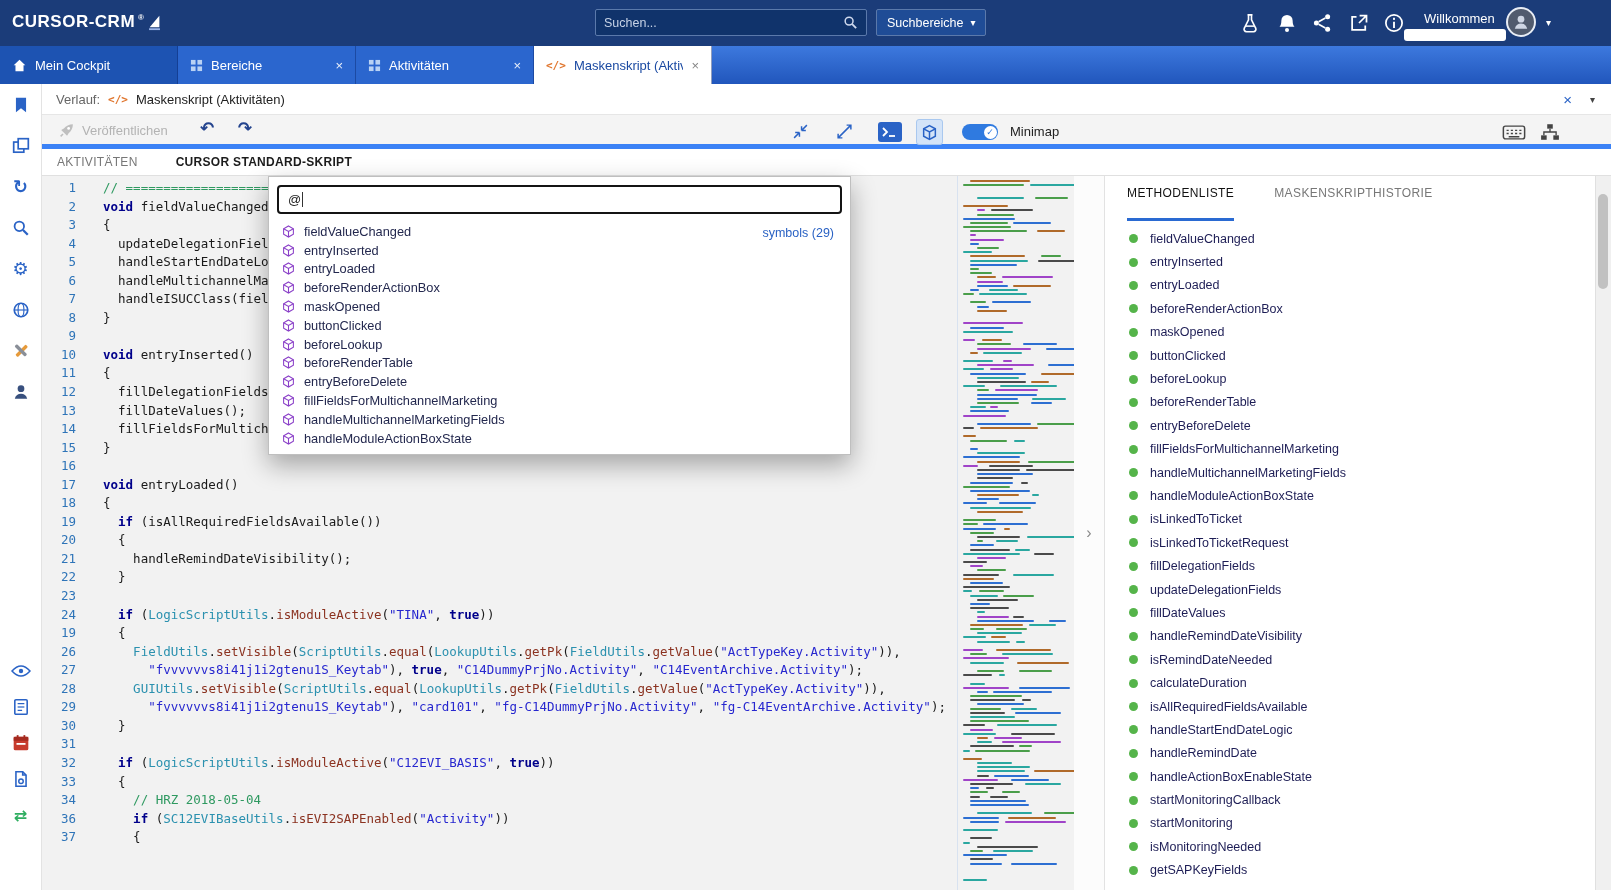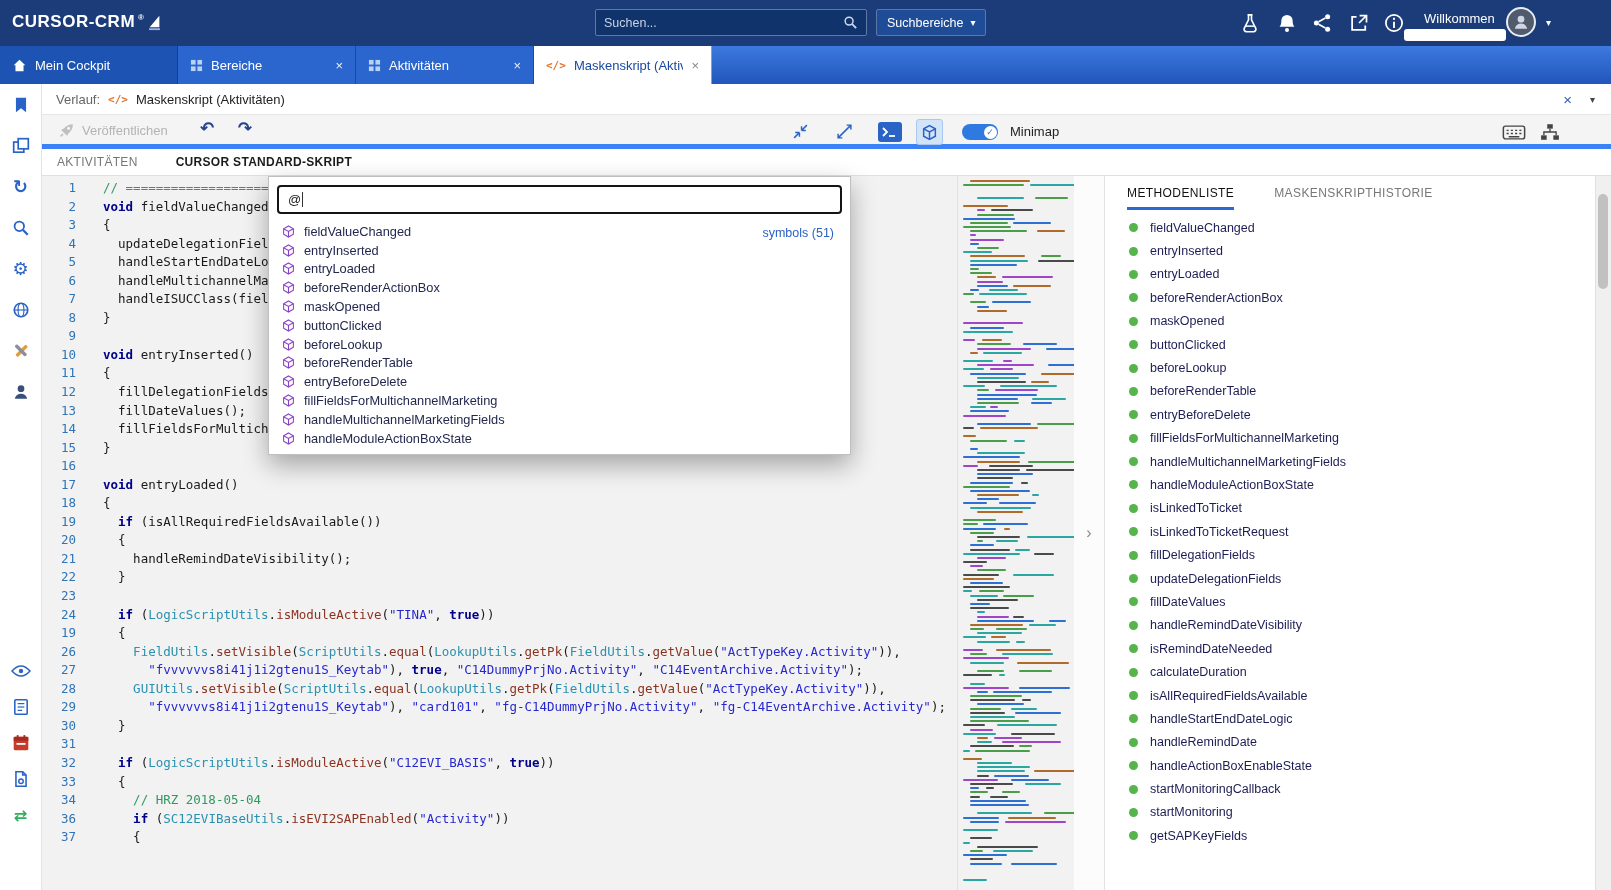--- a/index.html
+++ b/index.html
@@ -99,21 +99,21 @@
   .minimap{width:117px;box-sizing:border-box;border-left:1px solid #d8e2f0;padding:4px 3px;overflow:hidden;cursor:pointer;}
   .mm-row{position:relative;height:2px;margin-bottom:2.2px;}
   .mm-seg{position:absolute;top:0;height:2px;border-radius:1px;}
 
   .handle{width:30px;background:#fcfcfc;display:flex;align-items:center;justify-content:center;
           color:#8a8a8a;font-size:16px;cursor:pointer;}
 
   .rpanel{width:491px;box-sizing:border-box;background:#fff;border-left:1px solid #e2e2e2;
           display:flex;flex-direction:column;}
   .rtabs{display:flex;gap:40px;padding:10px 0 0 22px;font-size:12px;letter-spacing:.4px;}
-  .rtab{padding-bottom:7px;color:#777;cursor:pointer;}
+  .rtab{padding-bottom:18px;color:#777;cursor:pointer;}
   .rtab--active{color:#111;border-bottom:3px solid #2a6ad2;}
   .mlist{flex:1;padding-top:6px;overflow:hidden;}
   .mrow{height:23.4px;display:flex;align-items:center;gap:12px;padding-left:24px;font-size:12.5px;
         color:#1d1d55;cursor:pointer;}
   .m-dot{width:9px;height:9px;border-radius:50%;background:#55b44a;flex:none;}
 
   .vscroll{width:15px;background:#f0f0f0;border-left:1px solid #e0e0e0;position:relative;cursor:pointer;}
   .vthumb{position:absolute;left:2px;top:18px;width:10px;height:95px;background:#c1c1c1;border-radius:5px;}
 
   
@@ -1068,38 +1068,42 @@
               <div class="mrow">
                 <span class="m-dot"></span>
                 <span>startMonitoringCallback</span>
               </div>
               <div class="mrow">
                 <span class="m-dot"></span>
                 <span>startMonitoring</span>
               </div>
               <div class="mrow">
                 <span class="m-dot"></span>
+                <span>isMonitoringNeeded</span>
+              </div>
+              <div class="mrow">
+                <span class="m-dot"></span>
                 <span>getSAPKeyFields</span>
               </div>
             </div>
         </aside>
         <div class="vscroll">
           <div class="vthumb"></div>
         </div>
       </div>
 
     </div>
   </div>
 
   <div class="popup">
     <div class="ac-input">
       <span>@</span>
       <span class="caret"></span>
     </div>
-    <span class="ac-hint">symbols (51)</span>
+    <span class="ac-hint">symbols (29)</span>
     <div class="ac-list">
         <div class="ac-row">
           <span class="ac-ic">
             <svg width="13" height="13" viewBox="0 0 16 16">
               <path d="M8 1.2l6 3.4v6.8l-6 3.4-6-3.4V4.6z" fill="none" stroke="#8a3fc8" stroke-width="1.3"></path>
               <path d="M2 4.6L8 8l6-3.4M8 8v6.8" fill="none" stroke="#8a3fc8" stroke-width="1.3"></path>
             </svg>
           </span>
           <span>fieldValueChanged</span>
         </div>

